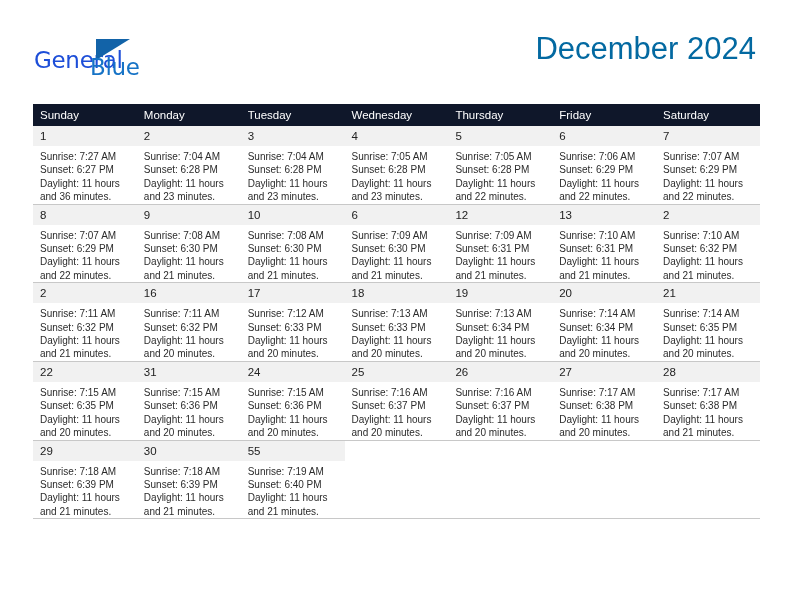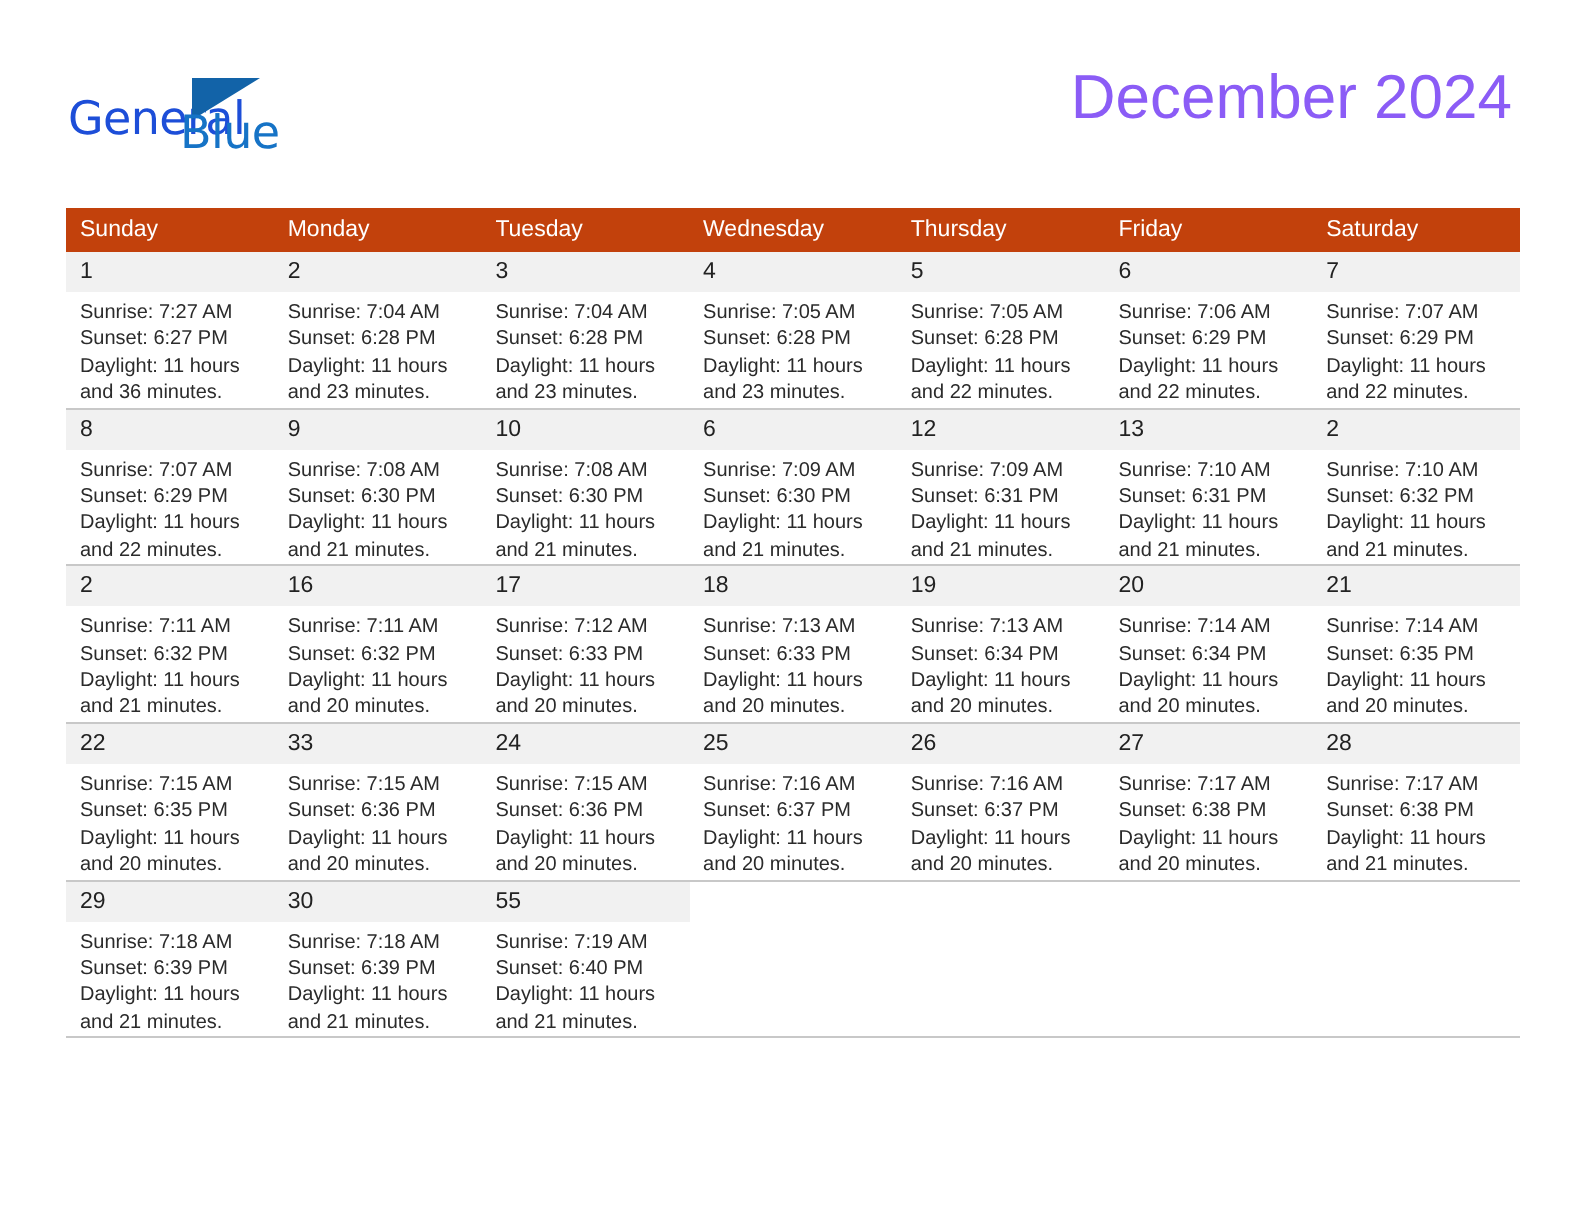--- a/index.html
+++ b/index.html
@@ -70,21 +70,21 @@
 
   .title-block {
     position: absolute;
     right: 36px;
     top: 30px;
     text-align: right;
   }
   .cal-title {
     font-size: 31px;
     font-weight: 400;
-    color: #8b5cf6;
+    color: #0369a1;
     line-height: 38px;
     white-space: nowrap;
     margin-left: 48px;
   }
   .cal-subtitle {
     font-size: 15px;
     font-weight: 400;
     color: #222222;
     line-height: 20px;
     margin-top: 4px;
@@ -94,21 +94,21 @@
   
   .calendar {
     position: absolute;
     left: 33px;
     top: 104px;
     width: 727px;
     border-collapse: collapse;
     table-layout: fixed;
   }
   .calendar th {
-    background: #c2410c;
+    background: #0f172a;
     color: #ffffff;
     font-size: 11.5px;
     font-weight: 400;
     text-align: left;
     padding: 5px 0 5px 7px;
     height: 12px;
     border: none;
   }
   .calendar td {
     vertical-align: top;
@@ -371,21 +371,21 @@
           <td>
             <div class="daynum">22</div>
             <div class="cell-lines">
               <div>Sunrise: 7:15 AM</div>
               <div>Sunset: 6:35 PM</div>
               <div>Daylight: 11 hours</div>
               <div>and 20 minutes.</div>
             </div>
           </td>
           <td>
-            <div class="daynum">33</div>
+            <div class="daynum">31</div>
             <div class="cell-lines">
               <div>Sunrise: 7:15 AM</div>
               <div>Sunset: 6:36 PM</div>
               <div>Daylight: 11 hours</div>
               <div>and 20 minutes.</div>
             </div>
           </td>
           <td>
             <div class="daynum">24</div>
             <div class="cell-lines">

